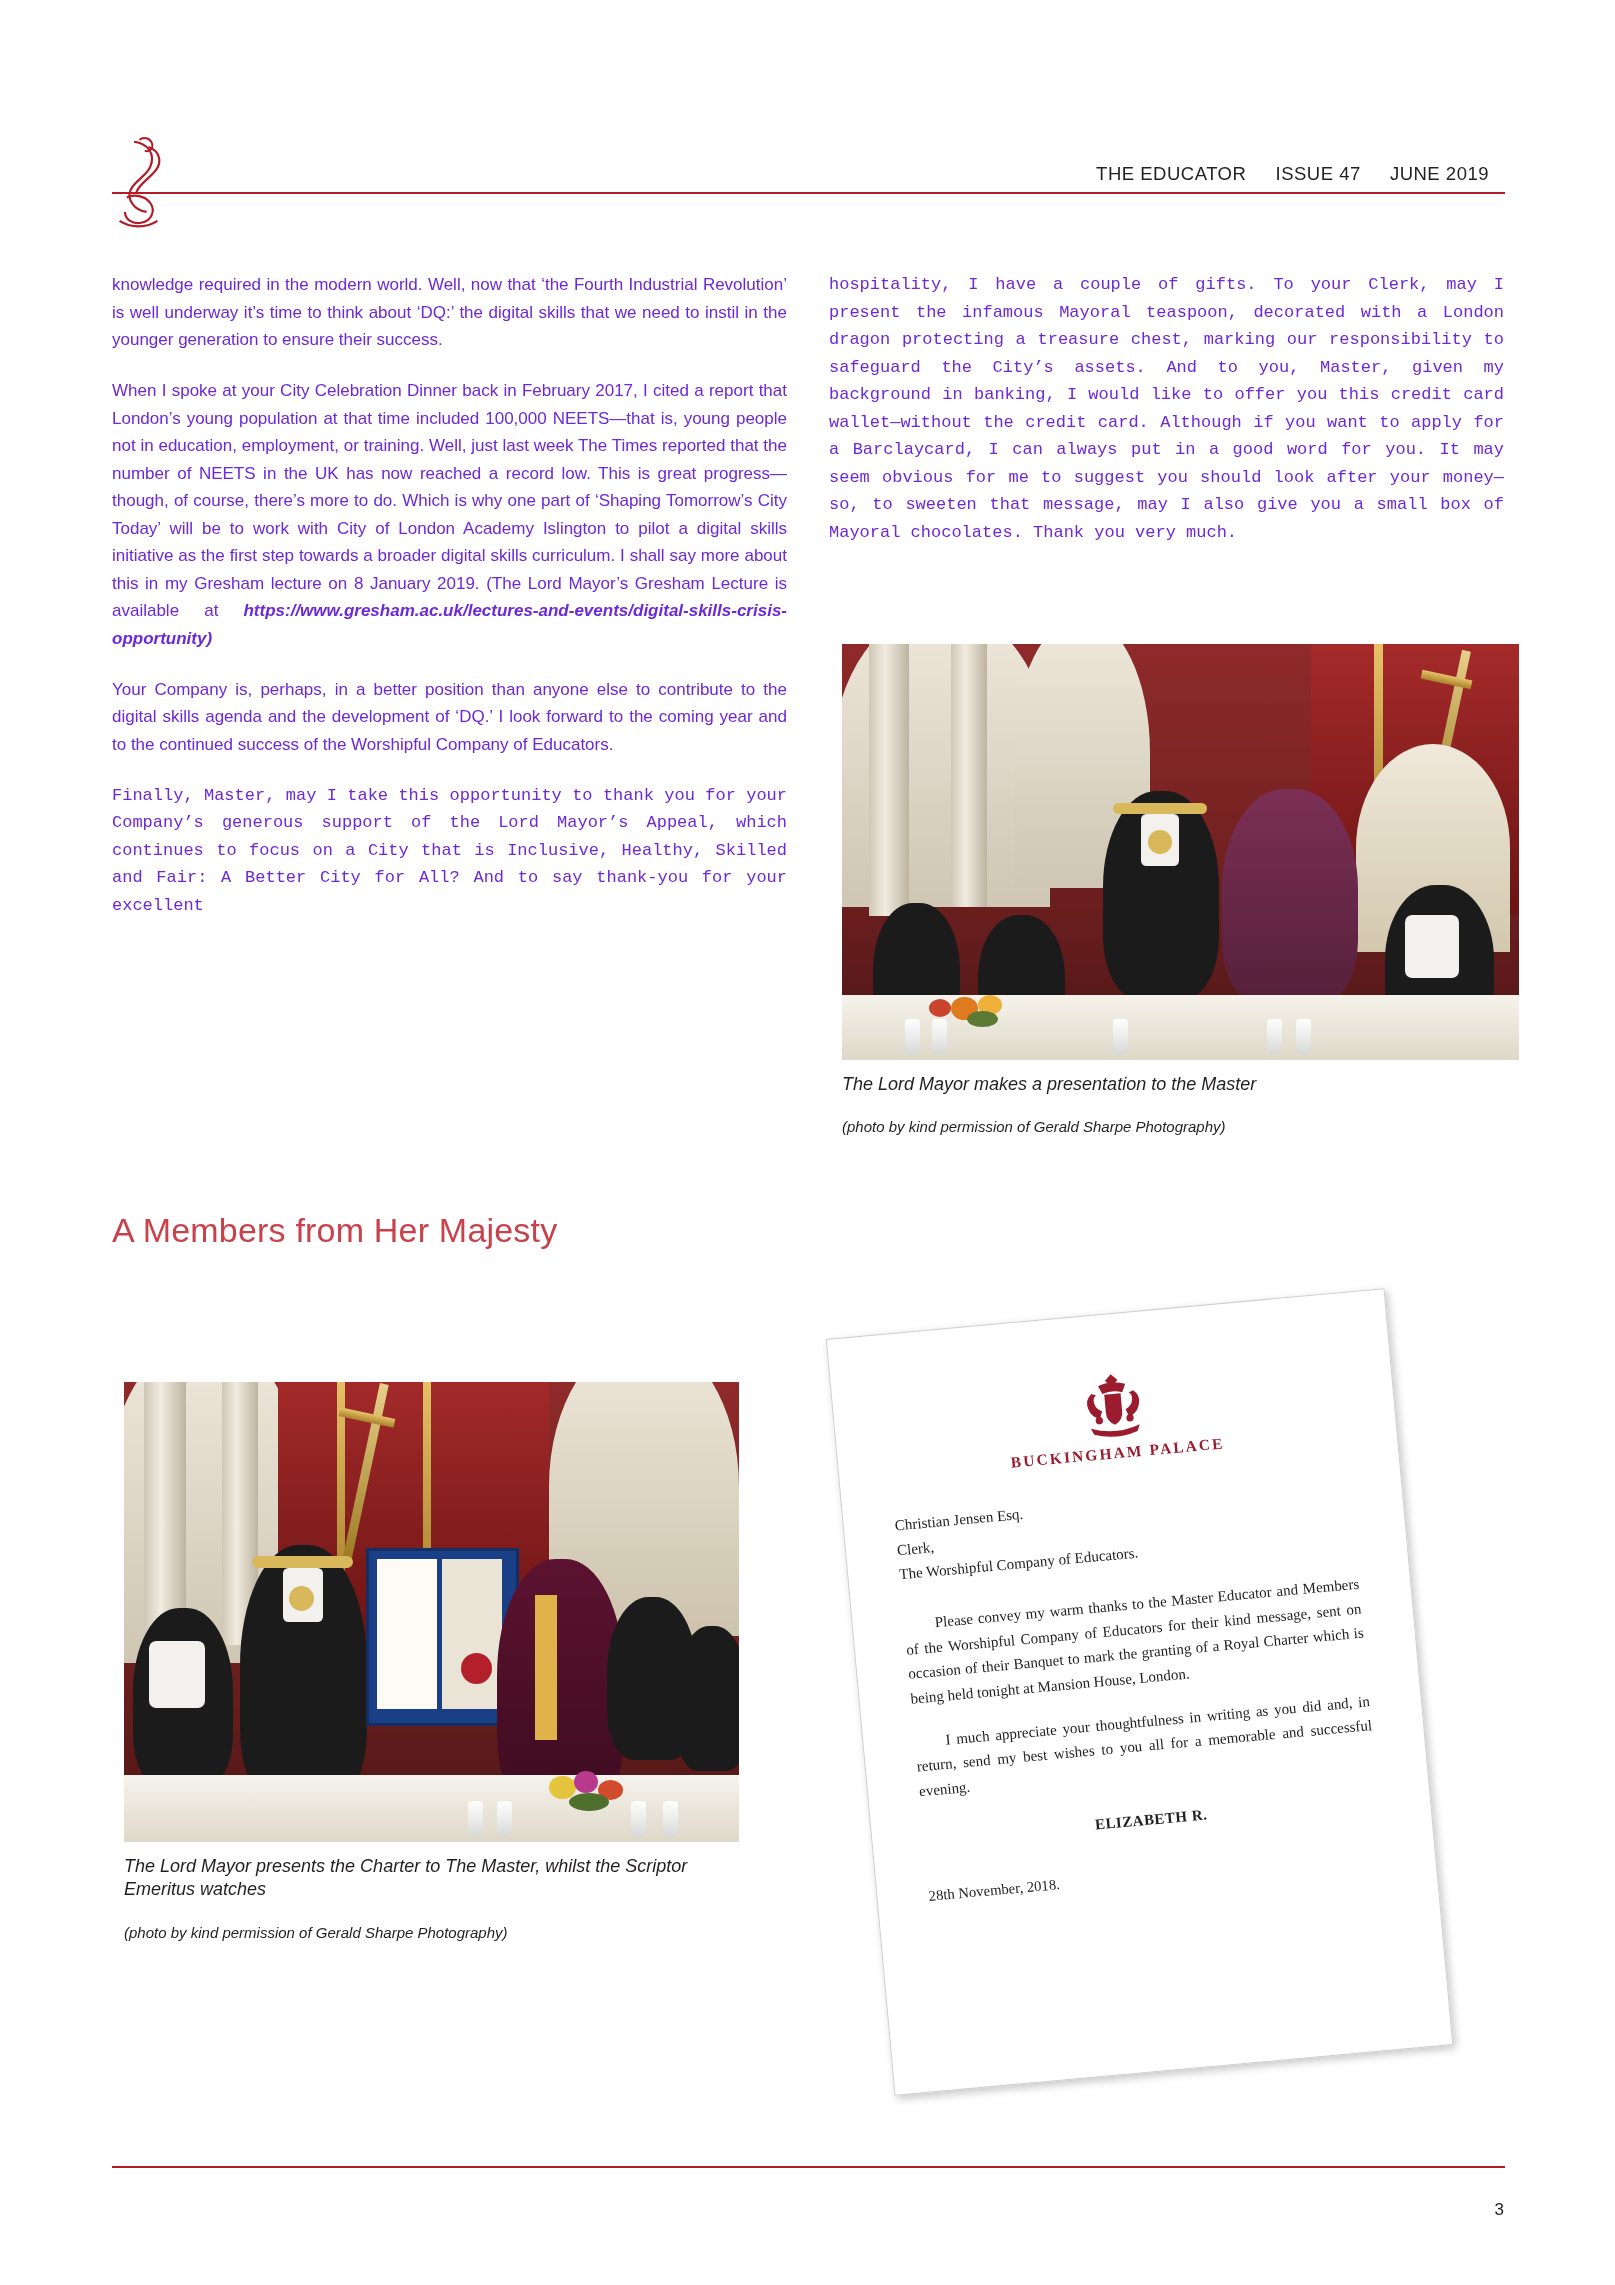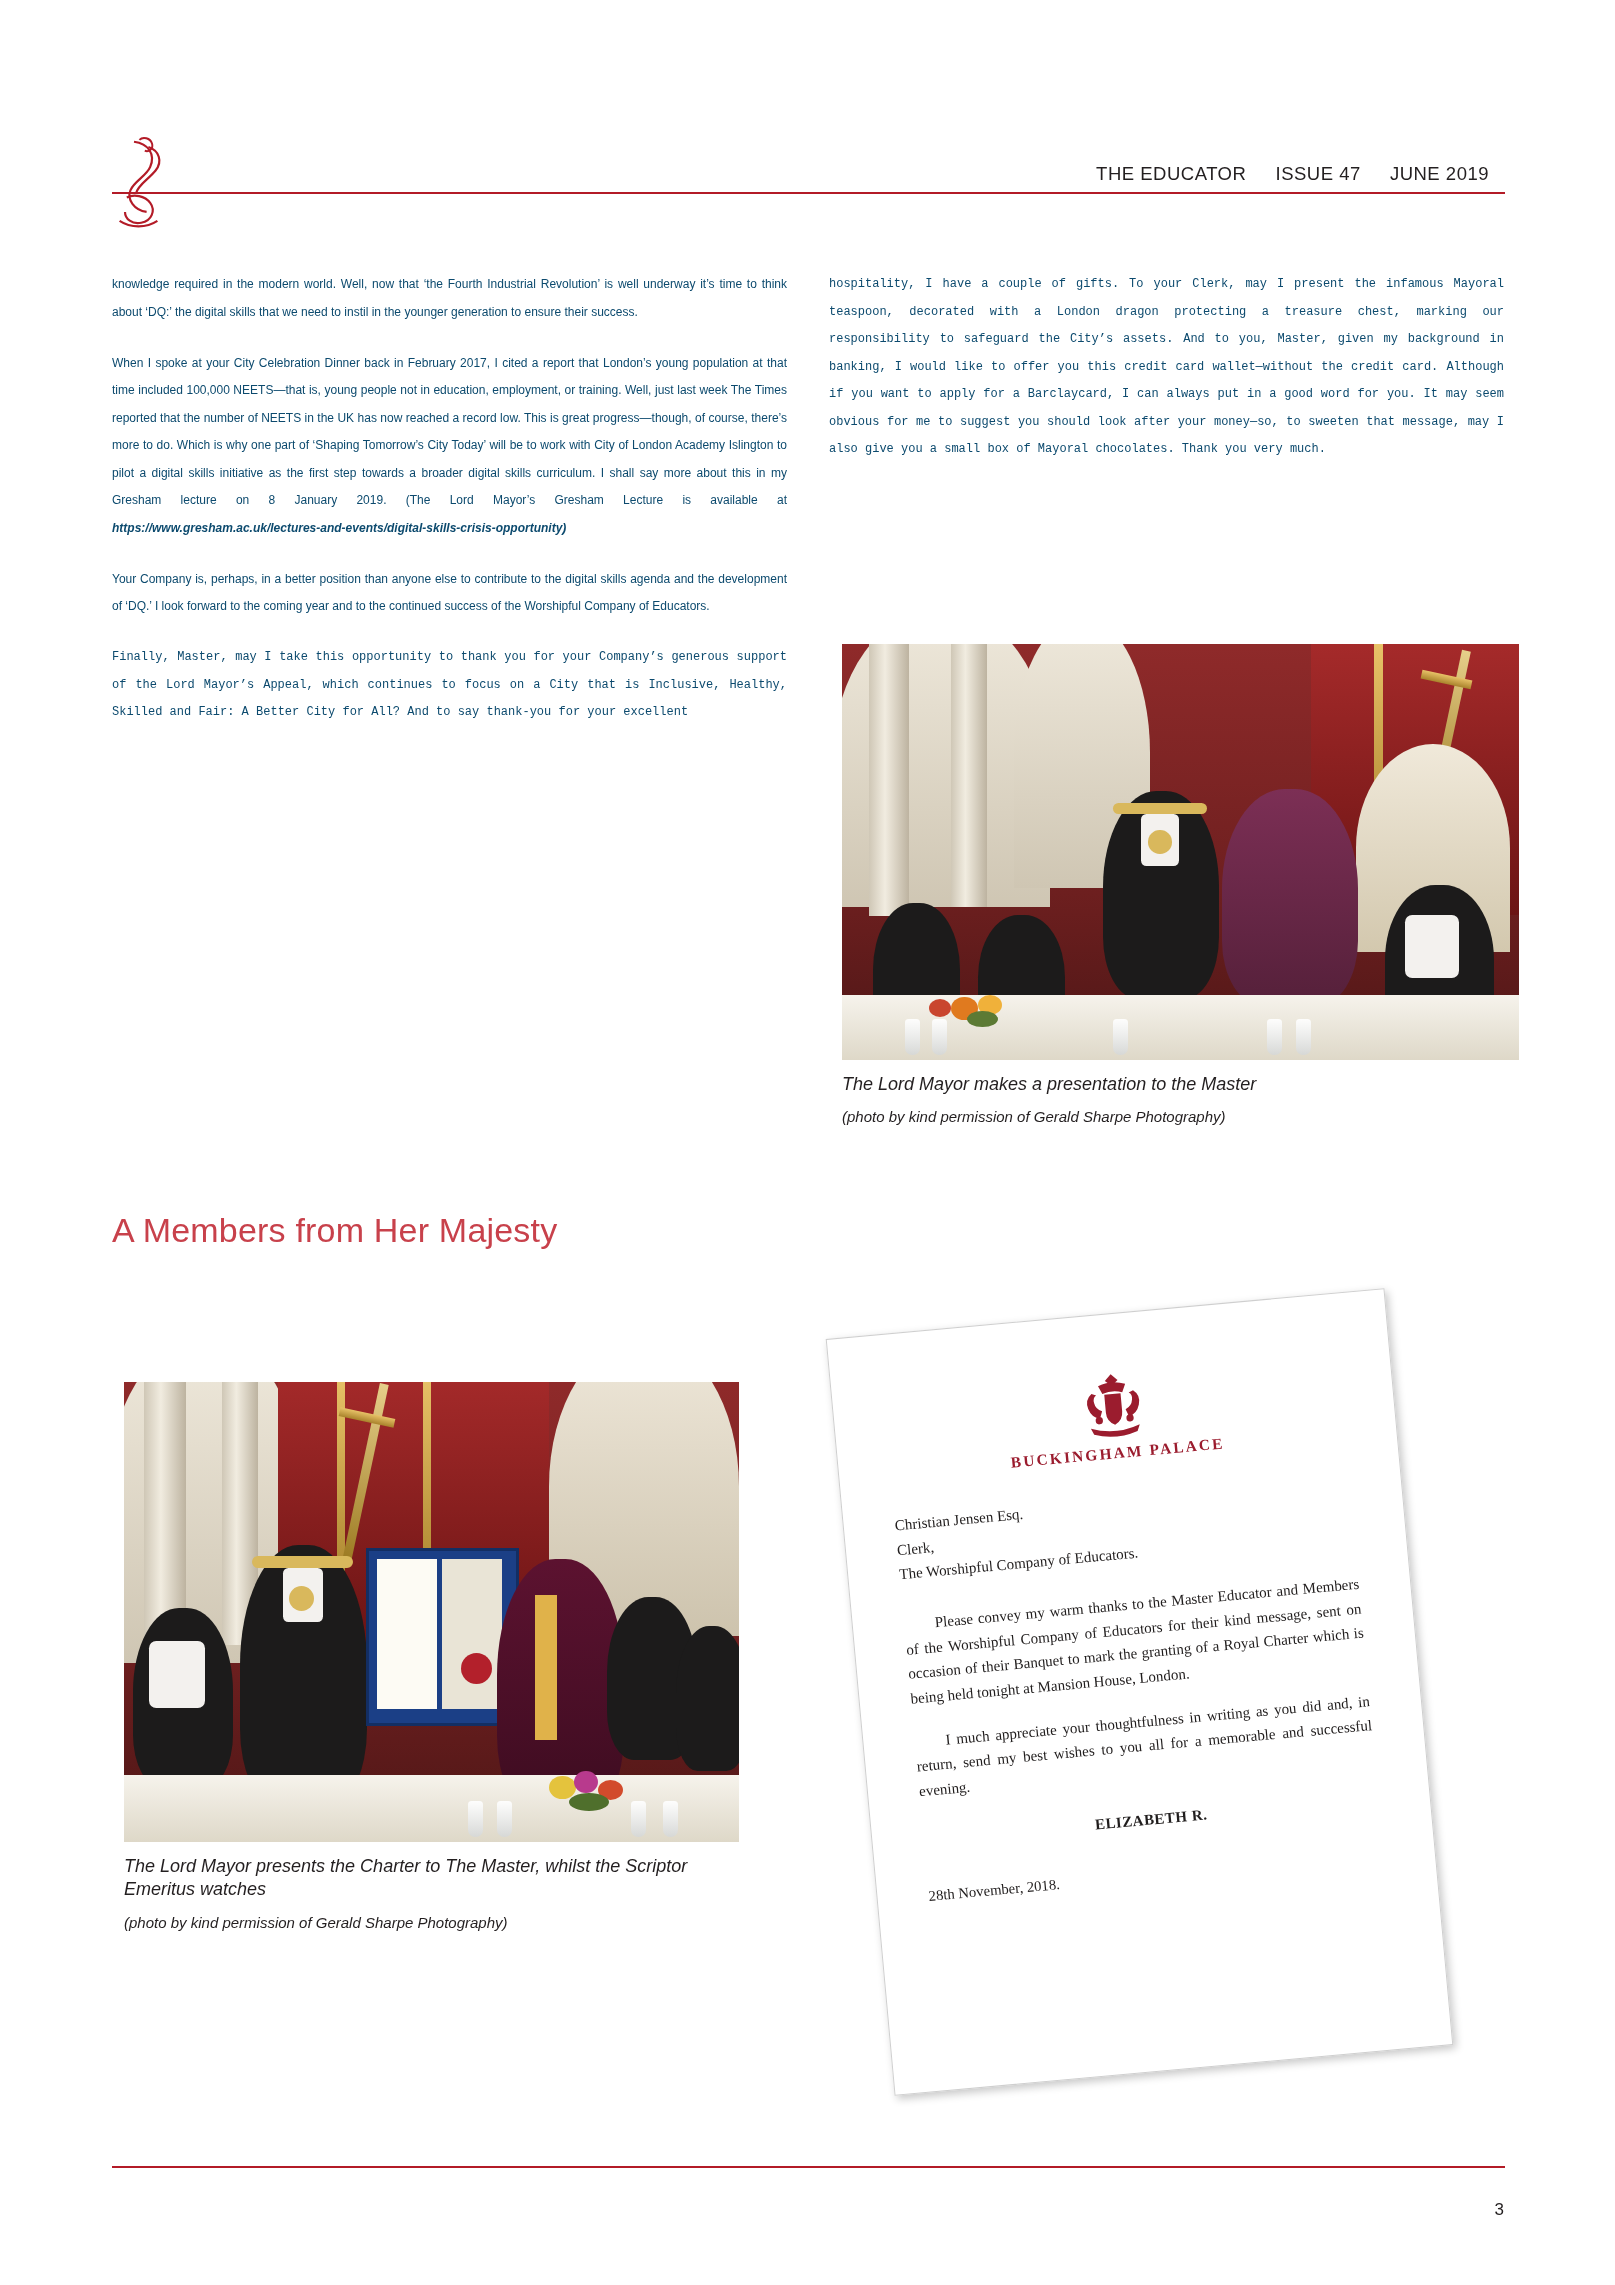--- a/index.html
+++ b/index.html
@@ -50,24 +50,24 @@
     left: 107px;
     width: 81px;
     height: 100px;
   }
   .logo svg { display: block; }
 
   
   .col {
     position: absolute;
     width: 675px;
-    font-size: 12px;
+    font-size: 17px;
     line-height: 27.5px;
     text-align: justify;
-    color: #0c4a6e;
+    color: #6d28d9;
   }
   .col-left  { top: 271px; left: 112px; }
   .col-right { top: 271px; left: 829px; }
 
   .col p { margin: 0 0 23.5px 0; }
   .col p:last-child { margin-bottom: 0; font-family: Liberation Mono, monospace; }
 
   .link-bold {
     font-weight: bold;
     font-style: italic;
@@ -92,21 +92,21 @@
     line-height: 23.5px;
     font-style: italic;
     color: #231f20;
     margin-top: 12.7px;
   }
   .credit {
     font-size: 15px;
     line-height: 20px;
     font-style: italic;
     color: #231f20;
-    margin-top: 11px;
+    margin-top: 21px;
   }
 
   
   .section-head {
     position: absolute;
     top: 1209px;
     left: 112px;
     width: 1393px;
   }
   .section-title {

